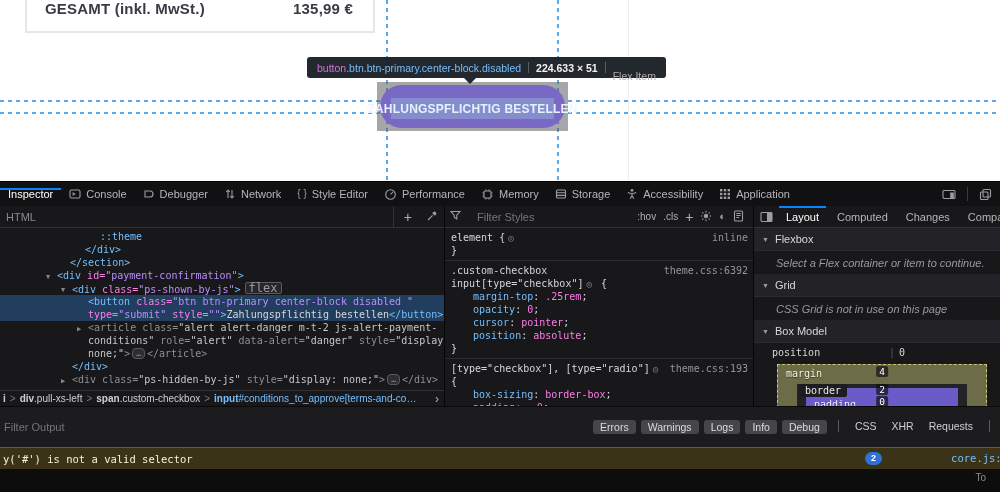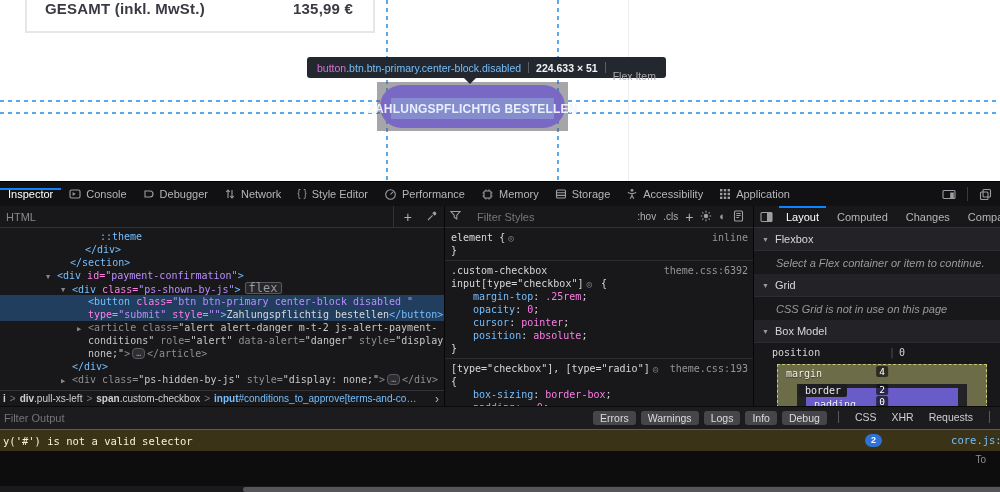--- a/index.html
+++ b/index.html
@@ -98,21 +98,21 @@
   .bm-pos-val{position:absolute;left:145px;}
   .bm-margin{position:absolute;left:23px;right:13px;top:21px;height:80px;background:#6c6c49;border:1px dashed #c8c87a;box-sizing:border-box;}
   .bm-label{position:absolute;left:8px;top:3px;color:#f2f2e2;text-shadow:0 1px 1px rgba(0,0,0,.5);}
   .bm-val{position:absolute;left:50%;transform:translateX(-50%);background:rgba(15,15,18,.7);border-radius:2px;
      padding:0 3px;color:#fff;font-size:9.5px;line-height:11px;}
   .bm-border{position:absolute;left:19px;right:19px;top:19px;bottom:-20px;background:#232327;}
   .bm-border-chip{position:absolute;left:2px;top:0;background:#1d1d21;border-radius:2px;padding:1px 6px;color:#e8e8ea;z-index:2;}
   .bm-padding{position:absolute;left:9px;right:9px;top:4px;bottom:-10px;background:#6a5cc8;}
   .bm-padding .bm-label{top:11px;color:#efeffc;}
   
-  .console-filter{height:23px;box-sizing:border-box;background:#1c1c1f;border-top:1px solid #0a0a0b;
+  .console-filter{height:41px;box-sizing:border-box;background:#1c1c1f;border-top:1px solid #0a0a0b;
      display:flex;align-items:center;padding:0 4px;overflow:hidden;}
   .cf-left{color:#74747a;}
   .cf-right{margin-left:auto;display:flex;align-items:flex-start;gap:5px;}
   .fbtn{background:#45454a;border-radius:3px;padding:1px 7px;color:#dcdcde;font-size:10.5px;white-space:nowrap;}
   .cf-div{width:1px;height:12px;background:#5a5a5e;margin:0 6px;}
   .fcat{color:#cfcfd3;font-size:10.5px;padding:0 5px;white-space:nowrap;}
   .warning-row{height:22px;box-sizing:border-box;background:#3b3318;border-top:1px solid #6b5e26;
      display:flex;align-items:center;padding-left:3px;position:relative;overflow:hidden;
      font:10.5px "DejaVu Sans Mono",monospace;color:#fdf2cf;}
   .warn-badge{position:absolute;right:118px;top:4px;background:#2d71d9;border-radius:8px;padding:0 6px;

